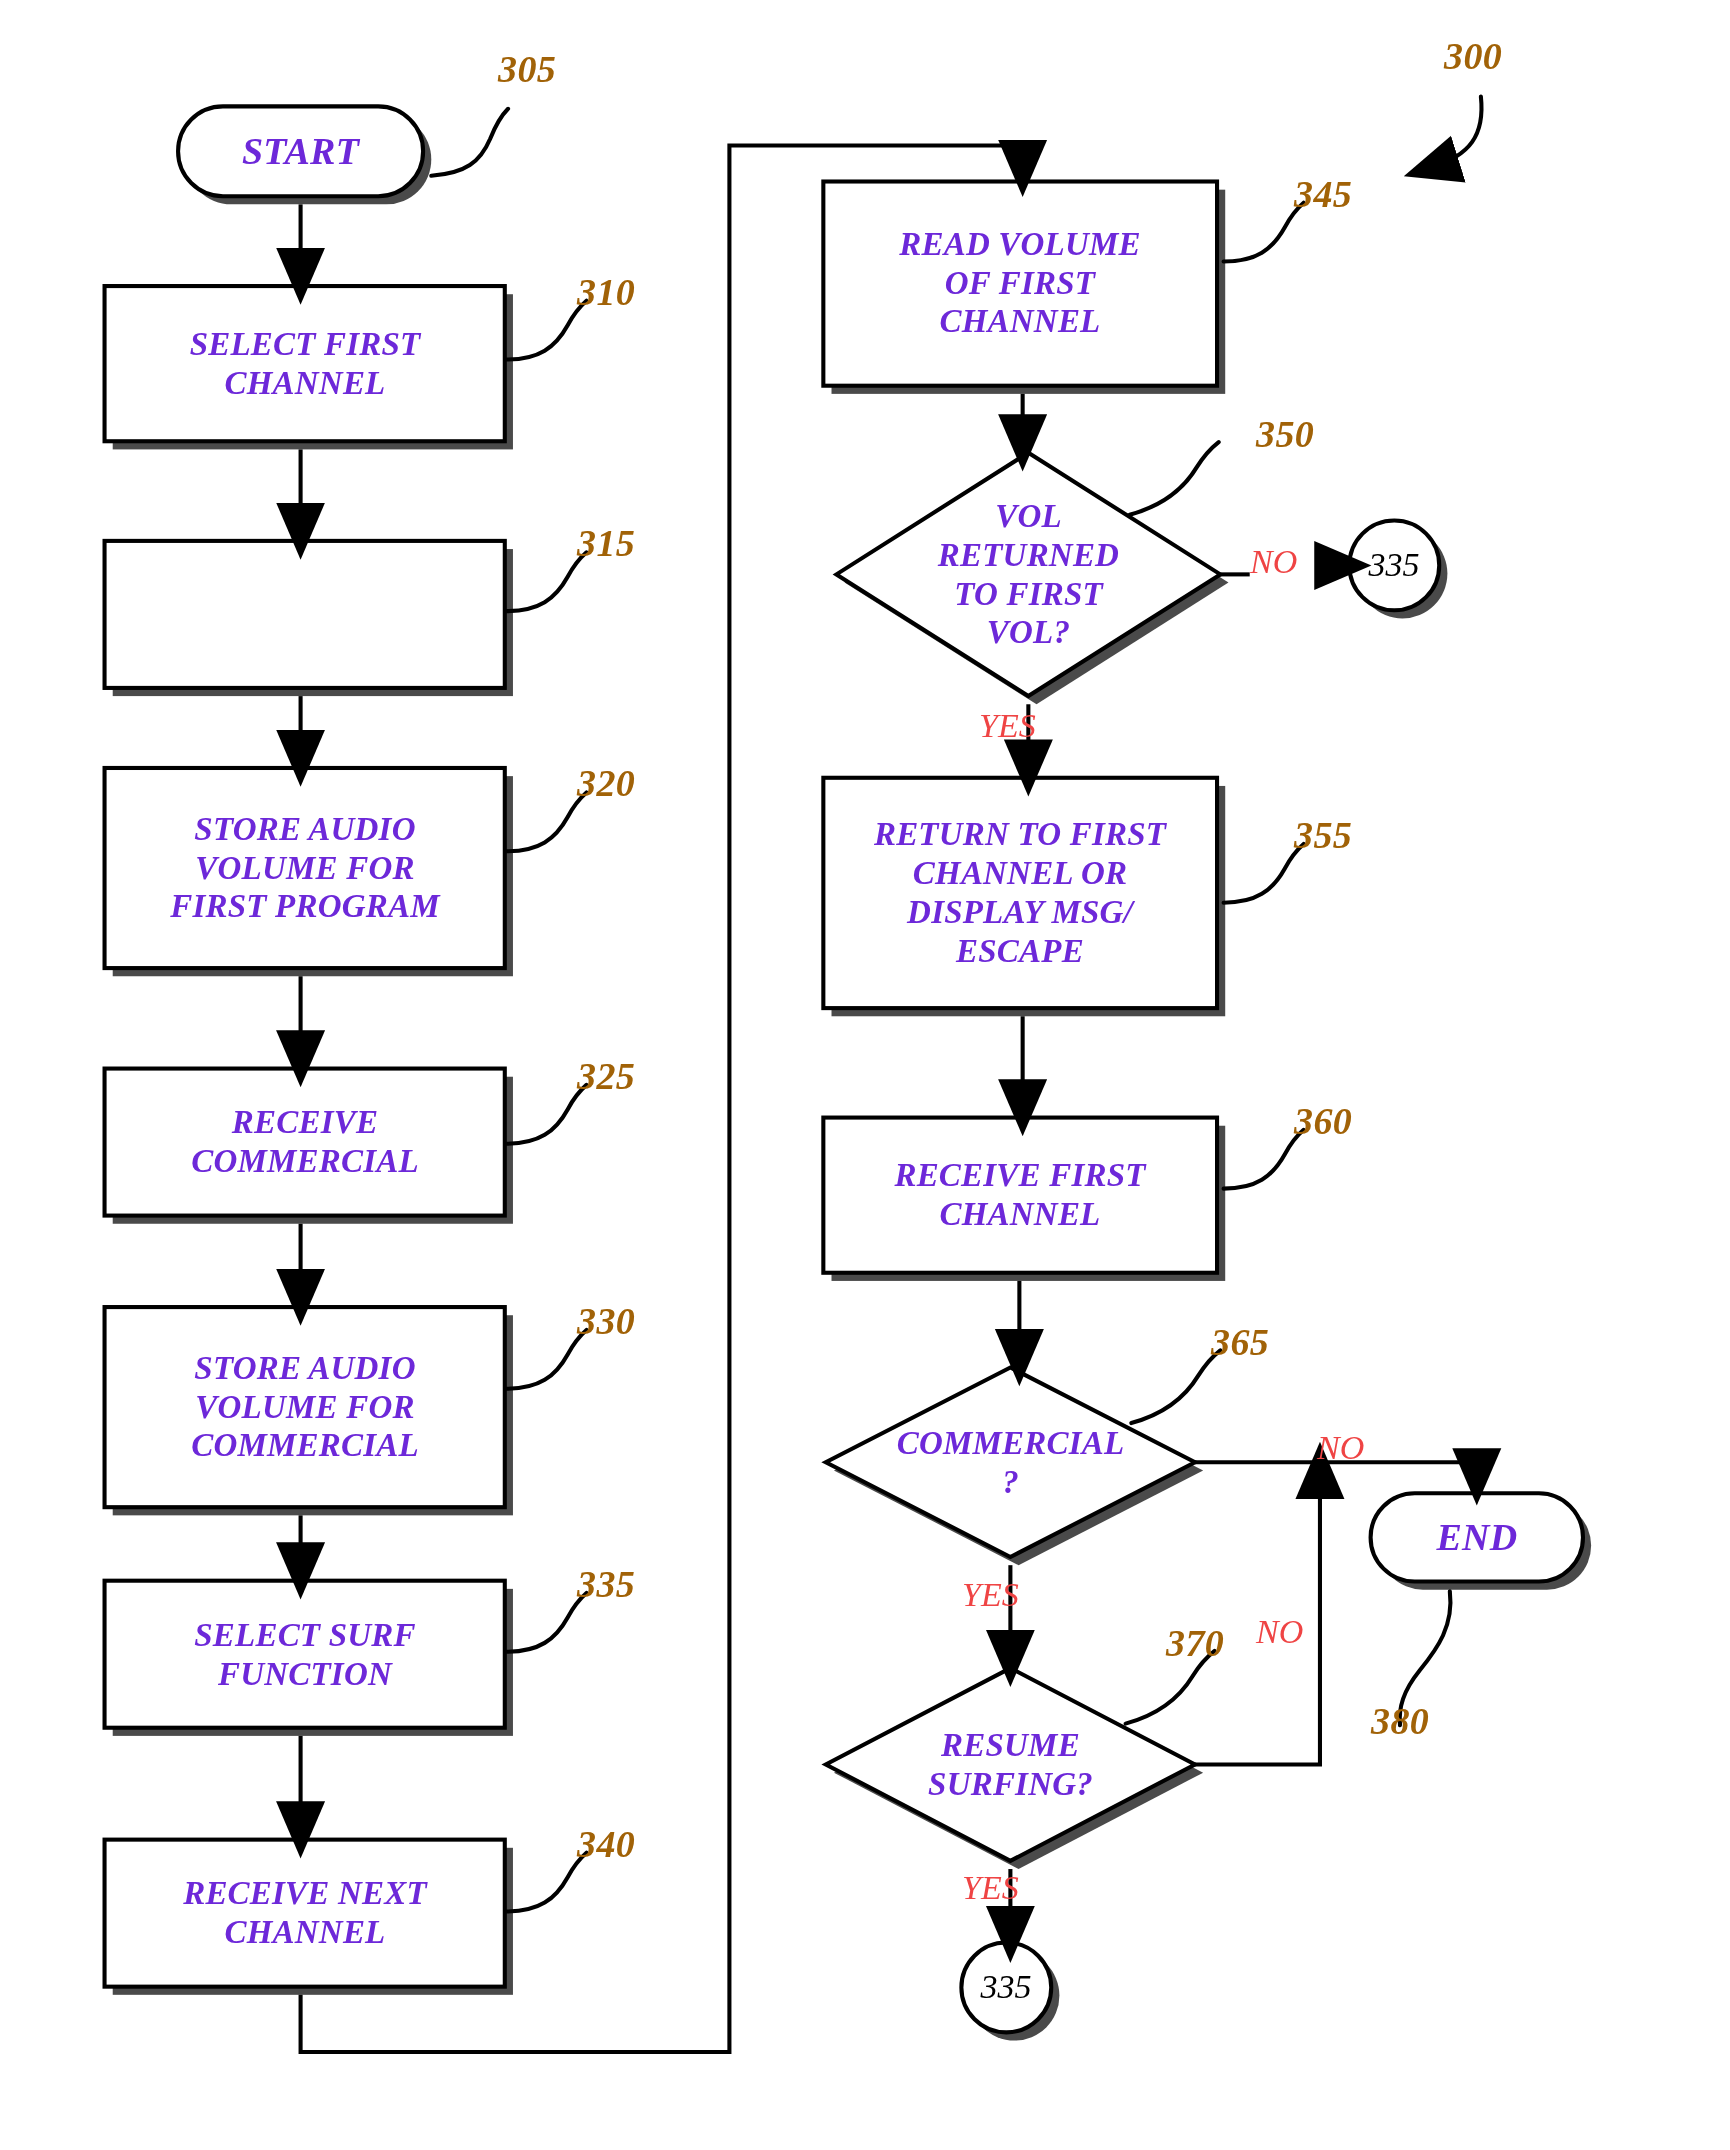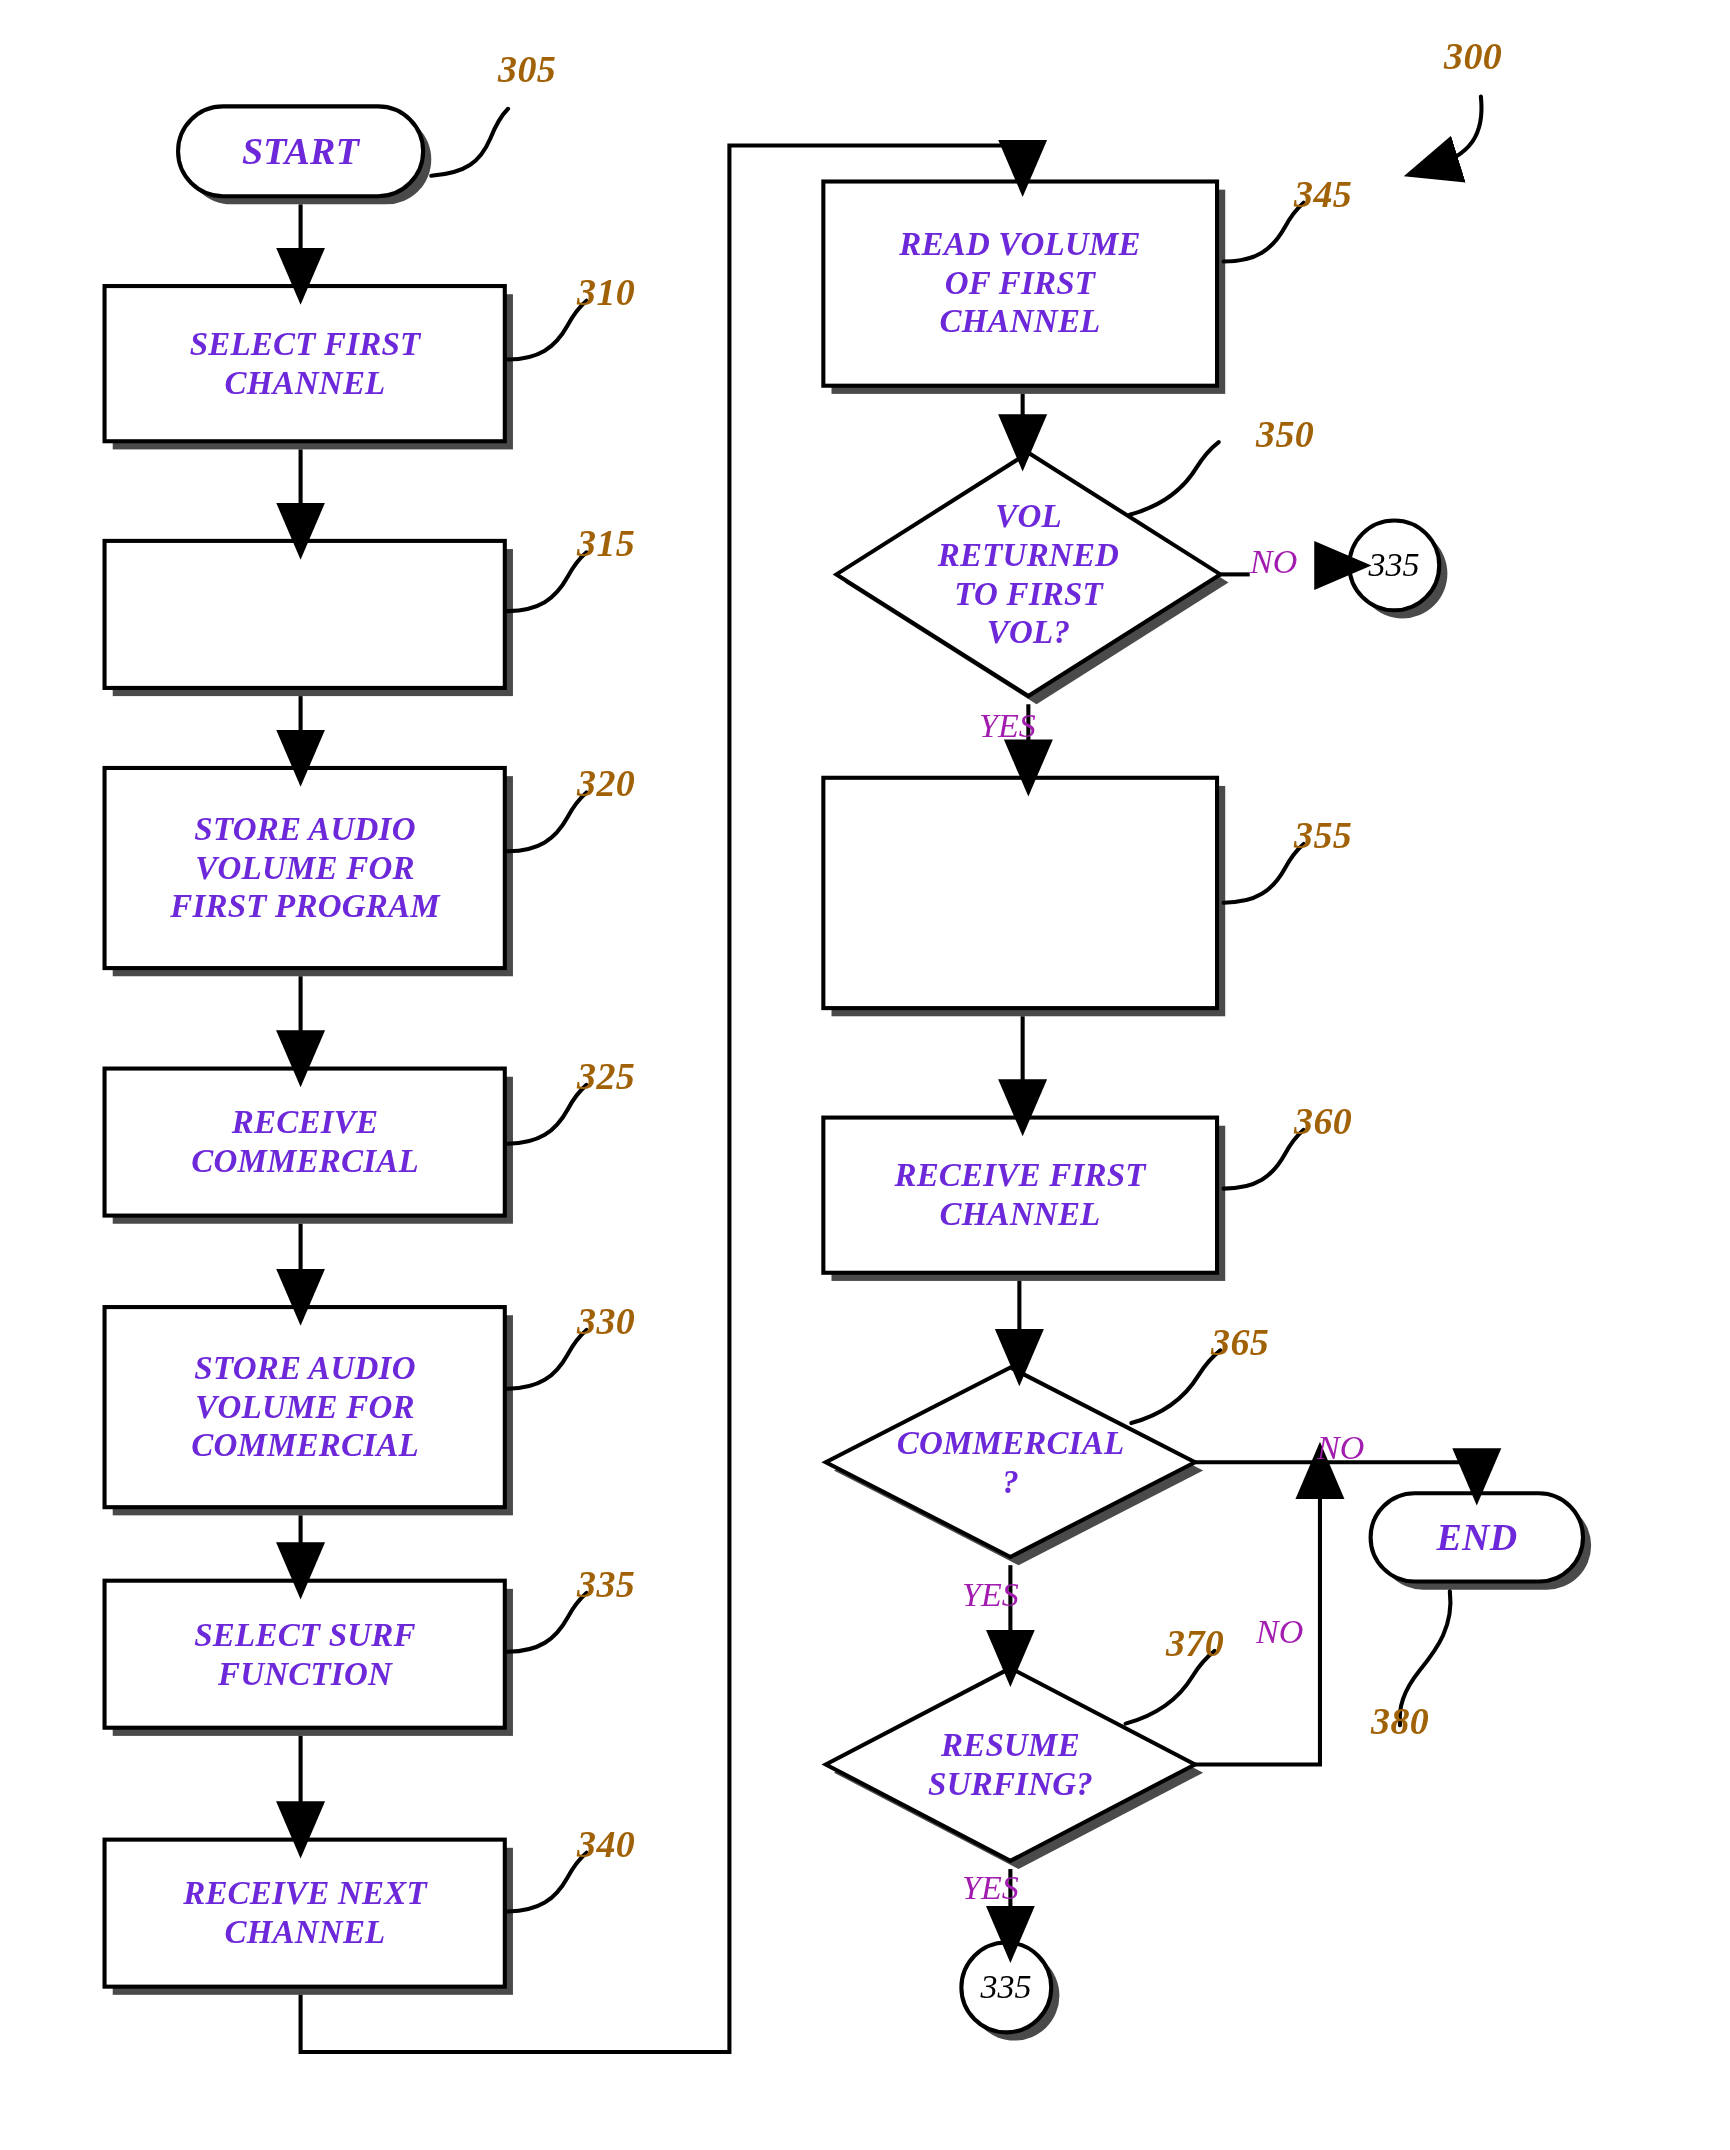--- a/index.html
+++ b/index.html
@@ -7,21 +7,21 @@
   #stage{position:relative;width:1730px;height:2151px;background:#fff;overflow:hidden;}
   #stage svg{position:absolute;left:0;top:0;width:1730px;height:2151px;}
   .lbl{position:absolute;font-style:italic;font-weight:bold;font-size:38px;color:#a16207;
        font-family:"Liberation Serif", serif;white-space:nowrap;letter-spacing:0.4px;}
   .nodetext{position:absolute;display:flex;flex-direction:column;align-items:center;
        justify-content:center;text-align:center;font-style:italic;font-weight:bold;
        font-family:"Liberation Serif", serif;color:#6d28d9;line-height:1.18;
        font-size:33px;pointer-events:none;letter-spacing:0.2px;}
   .nodetext span{display:block;white-space:nowrap;}
   .edgelbl{position:absolute;font-style:italic;font-size:34px;font-weight:normal;
-       font-family:"Liberation Serif", serif;color:#a21caf;white-space:nowrap;}
+       font-family:"Liberation Serif", serif;color:#ef4444;white-space:nowrap;}
   .conntext{position:absolute;display:flex;align-items:center;justify-content:center;
        font-style:italic;font-size:34px;font-family:"Liberation Serif", serif;color:#000;}
 </style>
 </head>
 <body>
 
 <div id="stage">
 
 <svg viewBox="0 0 2118 2633" xmlns="http://www.w3.org/2000/svg">
   <defs>
@@ -142,20 +142,26 @@
 <div class="nodetext" style="left:823px;top:181px;width:394px;height:204px;">
   <span>READ VOLUME</span>
       <span>OF FIRST</span>
       <span>CHANNEL</span>
 </div>
 <div class="nodetext" style="left:865px;top:464px;width:327px;height:221px;">
   <span>VOL</span>
       <span>RETURNED</span>
       <span>TO FIRST</span>
       <span>VOL?</span>
+</div>
+<div class="nodetext" style="left:823px;top:778px;width:394px;height:230px;">
+  <span>RETURN TO FIRST</span>
+      <span>CHANNEL OR</span>
+      <span>DISPLAY MSG/</span>
+      <span>ESCAPE</span>
 </div>
 <div class="nodetext" style="left:823px;top:1117px;width:394px;height:155px;">
   <span>RECEIVE FIRST</span>
       <span>CHANNEL</span>
 </div>
 <div class="nodetext" style="left:826px;top:1389px;width:369px;height:147px;">
   <span>COMMERCIAL</span>
       <span>?</span>
 </div>
 <div class="nodetext" style="left:826px;top:1683px;width:369px;height:163px;">

